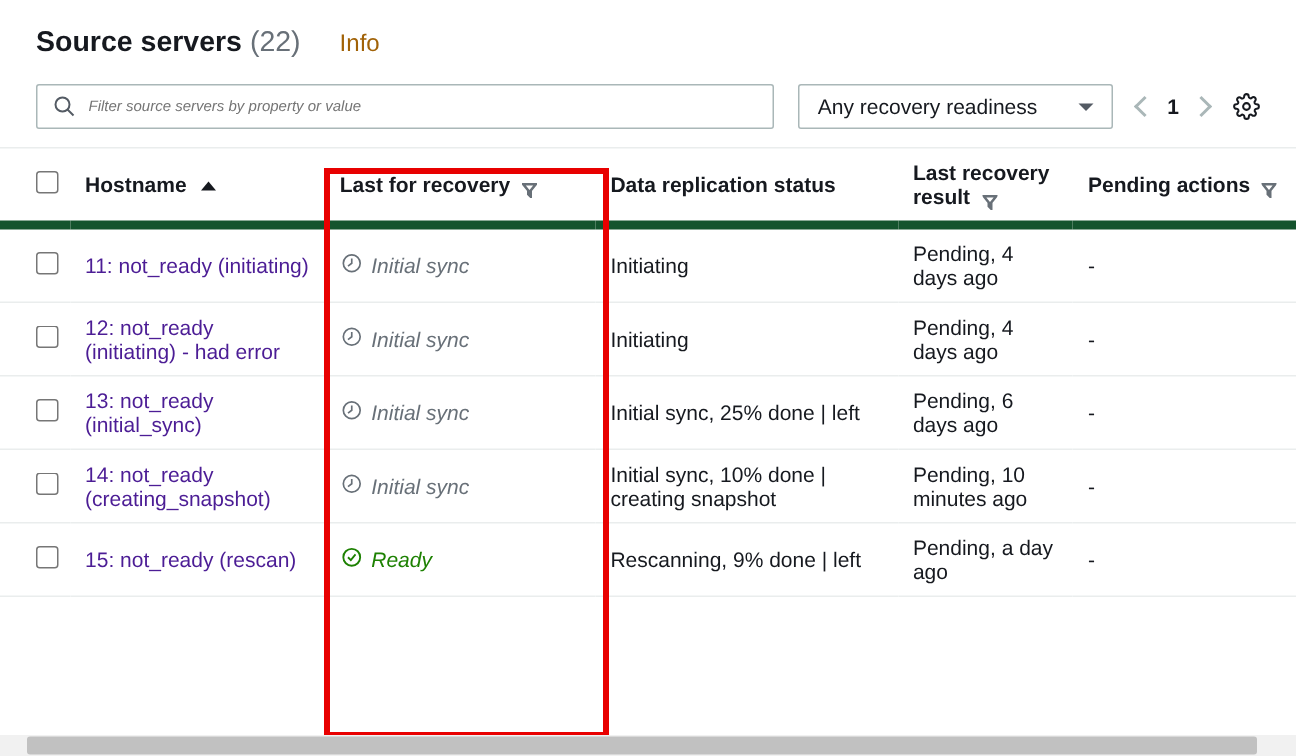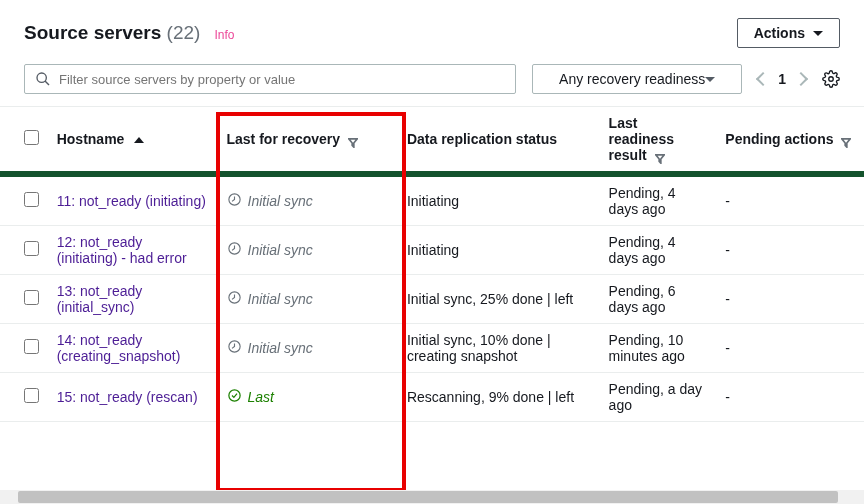--- a/index.html
+++ b/index.html
@@ -15,42 +15,42 @@
     }
     .header {
       display: flex;
       align-items: center;
       justify-content: space-between;
       padding: 18px 24px 10px 24px;
     }
     .title-group { display: flex; align-items: baseline; gap: 6px; }
     .title { font-size: 19px; font-weight: 700; }
     .count { color: #687078; font-weight: 400; font-size: 19px; }
-    .info-link { color: #ec4899; font-size: 12px; margin-left: 8px; cursor: pointer; }
+    .info-link { color: #a16207; font-size: 16px; margin-left: 20px; cursor: pointer; }
     .btn-group { display: flex; gap: 12px; }
     .btn {
       display: inline-flex; align-items: center; gap: 8px;
       border: 1px solid #545b64; border-radius: 2px;
       background: #fff; padding: 6px 16px; font-size: 14px; font-weight: 700;
       cursor: pointer; color: #16191f;
     }
     .btn.disabled { color: #aab7b8; border-color: #d5dbdb; cursor: not-allowed; }
     .caret { width: 0; height: 0; border-left: 5px solid transparent; border-right: 5px solid transparent; border-top: 5px solid currentColor; }
     .toolbar {
       display: flex; align-items: center; gap: 16px;
       padding: 6px 24px 12px 24px;
     }
     .search-wrap {
       flex: 1; display: flex; align-items: center;
       border: 1px solid #aab7b8; border-radius: 2px; padding: 6px 10px;
     }
     .search-icon { width: 16px; height: 16px; stroke: #545b64; fill: none; stroke-width: 2; margin-right: 8px; }
-    .search-input { border: none; outline: none; flex: 1; font-size: 13px; color: #687078; }
+    .search-input { border: none; outline: none; flex: 1; font-size: 10px; font-style: italic; color: #687078; }
     .select {
-      display: inline-flex; align-items: center; justify-content: center;
+      display: inline-flex; align-items: center; justify-content: space-between;
       border: 1px solid #aab7b8; border-radius: 2px; padding: 6px 12px;
       min-width: 210px; cursor: pointer;
     }
     .select .caret { border-top-color: #545b64; }
     .pager { display: flex; align-items: center; gap: 10px; color: #687078; }
     .pager .num { color: #16191f; font-weight: 700; }
     .pager .arrow { width: 10px; height: 10px; border-right: 2px solid #aab7b8; border-bottom: 2px solid #aab7b8; transform: rotate(-45deg); }
     .pager .arrow.left { transform: rotate(135deg); }
     .gear { width: 18px; height: 18px; cursor: pointer; }
     .table-wrap { overflow-x: auto; border-top: 1px solid #eaeded; height: 402px; }
@@ -87,24 +87,20 @@
   </style>
 </head>
 <body>
 
 <div class="header">
   <div class="title-group">
     <span class="title"><span>Source servers</span> <span class="count">(22)</span></span>
     <span class="info-link">Info</span>
   </div>
   <div class="btn-group">
-    <button class="btn">
-      <span>Actions</span>
-      <span class="caret"></span>
-    </button>
   </div>
 </div>
 
 <div class="toolbar">
   <div class="search-wrap">
     <svg class="search-icon" viewBox="0 0 24 24">
         <circle cx="10" cy="10" r="7"></circle>
         <line x1="21" y1="21" x2="15" y2="15"></line>
       </svg>
     <input class="search-input" placeholder="Filter source servers by property or value" style="">
@@ -134,21 +130,21 @@
           <span class="sort-icon sort-asc"></span>
         </th>
         <th class="col-ready">
           <span>Last for recovery</span>
           <span class="filter-icon"><svg viewBox="0 0 12 12">
                 <polygon points="1,1 11,1 7,6 7,11 5,9 5,6"></polygon>
               </svg></span>
         </th>
         <th class="col-repl">Data replication status</th>
         <th class="col-last">
-          <span>Last readiness result</span>
+          <span>Last recovery result</span>
           <span class="filter-icon"><svg viewBox="0 0 12 12">
                 <polygon points="1,1 11,1 7,6 7,11 5,9 5,6"></polygon>
               </svg></span>
         </th>
         <th class="col-pending">
           <span>Pending actions</span>
           <span class="filter-icon"><svg viewBox="0 0 12 12">
                 <polygon points="1,1 11,1 7,6 7,11 5,9 5,6"></polygon>
               </svg></span>
         </th>
@@ -221,21 +217,21 @@
         </tr>
         <tr>
           <td class="col-check"><input type="checkbox" style=""></td>
           <td class="col-host"><span class="link">15: not_ready (rescan)</span></td>
           <td class="col-ready">
             <div class="ready-cell">
               <span class="check-icon"><svg viewBox="0 0 24 24">
                   <circle cx="12" cy="12" r="9"></circle>
                   <polyline points="8 12 11 15 16 9"></polyline>
                 </svg></span>
-              <span class="ready-text-green">Last</span>
+              <span class="ready-text-green">Ready</span>
             </div>
           </td>
           <td class="col-repl">Rescanning, 9% done | left</td>
           <td class="col-last">Pending, a day ago</td>
           <td class="col-pending">-</td>
         </tr>
       </tbody>
   </table>
 </div>
 

